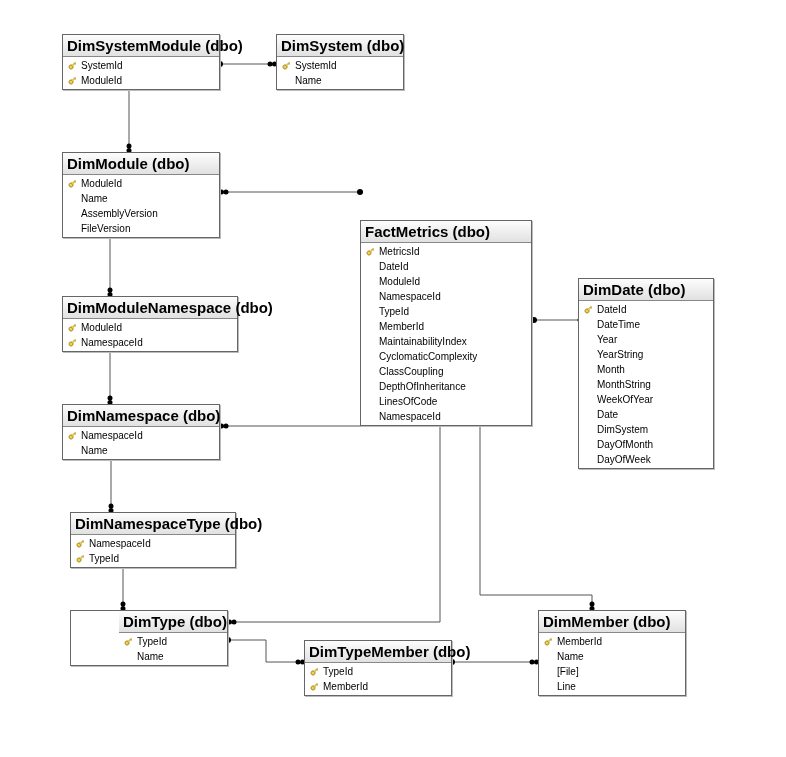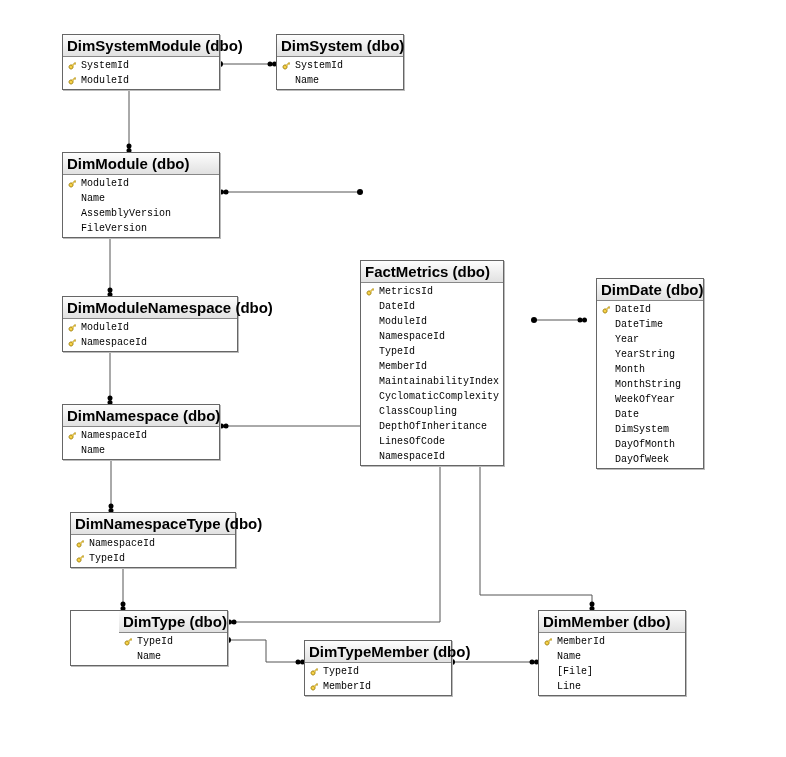--- a/index.html
+++ b/index.html
@@ -19,21 +19,21 @@
     box-shadow: 1px 1px 0 #bbb;
   }
   .table-header {
     background: linear-gradient(#fdfdfd, #e1e1e1);
     border-bottom: 1px solid #888;
     padding: 2px 4px;
     font-weight: bold;
     font-size: 15px;
     white-space: nowrap;
   }
-  .table-body { padding: 1px 0; font-family: Liberation Mono, monospace; }
+  .table-body { padding: 1px 0; }
   .row {
     display: flex;
     align-items: center;
     padding: 1px 4px 1px 2px;
     font-size: 10px;
     line-height: 13px;
     white-space: nowrap;
   }
   .keycol {
     width: 14px;
@@ -218,21 +218,21 @@
         <div class="row">
           <span class="keycol"></span>
           <span class="colname">AssemblyVersion</span>
         </div>
         <div class="row">
           <span class="keycol"></span>
           <span class="colname">FileVersion</span>
         </div>
       </div>
     </div>
-    <div class="table" style="left: 360px; top: 220px; width: 144px; margin-top: 40px;">
+    <div class="table" style="left: 360px; top: 220px; width: 172px;">
       <div class="table-header">FactMetrics (dbo)</div>
       <div class="table-body">
         <div class="row">
           <span class="keycol">
             <svg width="11" height="11" viewBox="0 0 16 16">
               <g transform="rotate(-45 8 8)">
                 <circle cx="5" cy="8" r="3" fill="#f8d24a" stroke="#8a6d00" stroke-width="1"></circle>
                 <rect x="7" y="7.2" width="7" height="1.6" fill="#f8d24a" stroke="#8a6d00" stroke-width="0.5"></rect>
                 <rect x="12" y="8" width="1.2" height="2" fill="#f8d24a" stroke="#8a6d00" stroke-width="0.4"></rect>
               </g>
@@ -279,21 +279,21 @@
         <div class="row">
           <span class="keycol"></span>
           <span class="colname">LinesOfCode</span>
         </div>
         <div class="row">
           <span class="keycol"></span>
           <span class="colname">NamespaceId</span>
         </div>
       </div>
     </div>
-    <div class="table" style="left: 596px; top: 278px; width: 108px;">
+    <div class="table" style="left: 578px; top: 278px; width: 136px;">
       <div class="table-header">DimDate (dbo)</div>
       <div class="table-body">
         <div class="row">
           <span class="keycol">
             <svg width="11" height="11" viewBox="0 0 16 16">
               <g transform="rotate(-45 8 8)">
                 <circle cx="5" cy="8" r="3" fill="#f8d24a" stroke="#8a6d00" stroke-width="1"></circle>
                 <rect x="7" y="7.2" width="7" height="1.6" fill="#f8d24a" stroke="#8a6d00" stroke-width="0.5"></rect>
                 <rect x="12" y="8" width="1.2" height="2" fill="#f8d24a" stroke="#8a6d00" stroke-width="0.4"></rect>
               </g>

